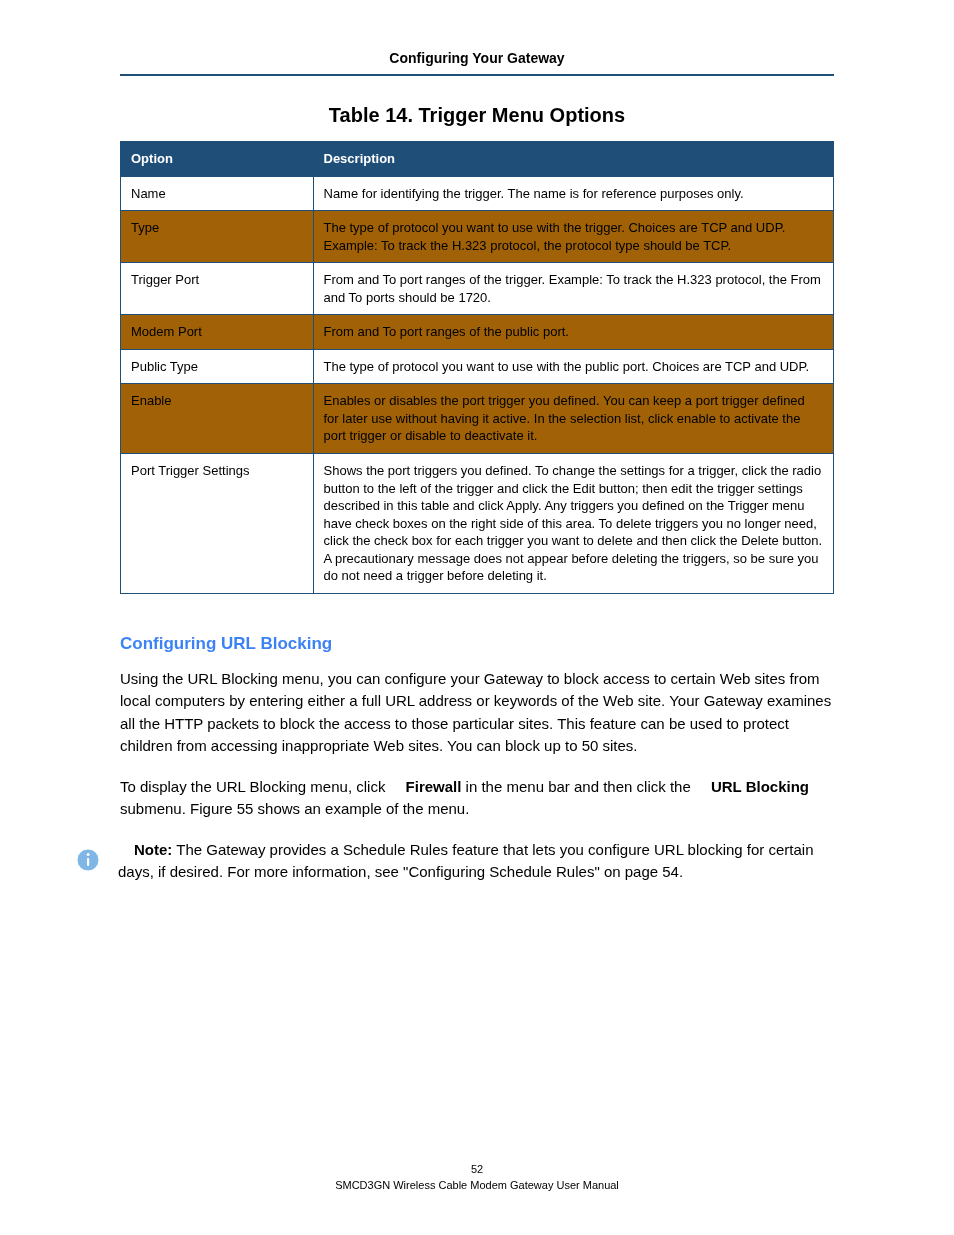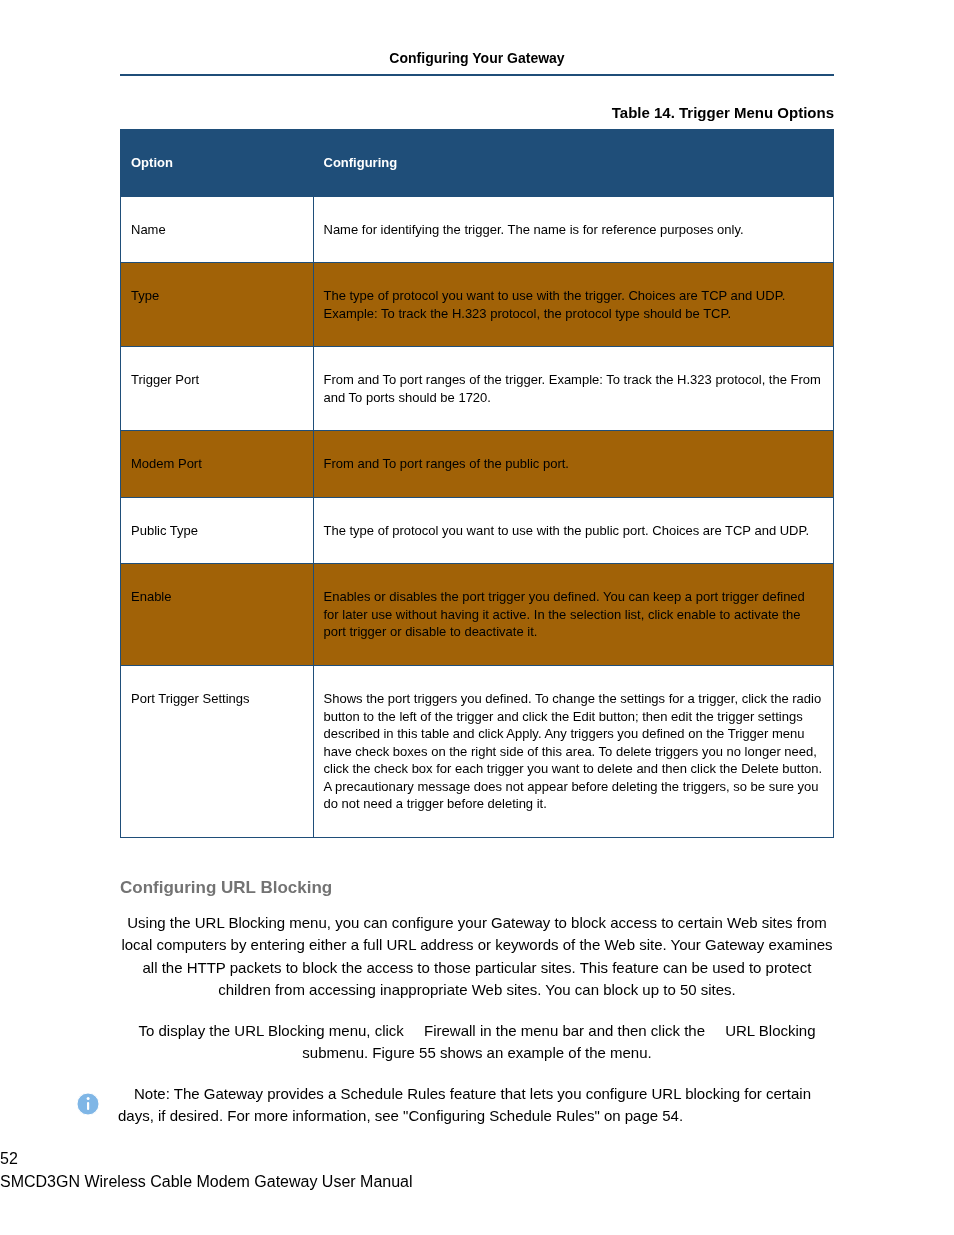--- a/index.html
+++ b/index.html
@@ -1,48 +1,48 @@
 <!DOCTYPE html>
 <html><head>
 <meta charset="utf-8">
 <style>
   * { box-sizing: border-box; margin: 0; padding: 0; }
   html, body { width: 954px; height: 1235px; background: #fff; font-family: Arial, Helvetica, sans-serif; color: #000; }
   .page { width: 954px; height: 1235px; position: relative; padding: 50px 120px 0 120px; }
   .running-header { text-align: center; font-weight: bold; font-size: 14px; margin-bottom: 8px; }
   .header-rule { border: none; border-top: 2px solid #1f4e79; margin-bottom: 28px; }
-  .table-caption { text-align: right; font-weight: bold; font-size: 15px; margin-bottom: 8px; }
+  .table-caption { text-align: center; font-weight: bold; font-size: 20px; margin-bottom: 14px; }
   table.options { width: 100%; border-collapse: collapse; margin-bottom: 40px; }
-  table.options th, table.options td { border: 1px solid #1f4e79; padding: 24px 10px; font-size: 13px; text-align: left; vertical-align: top; line-height: 1.35; }
+  table.options th, table.options td { border: 1px solid #1f4e79; padding: 8px 10px; font-size: 13px; text-align: left; vertical-align: top; line-height: 1.35; }
   table.options th { background: #1f4e79; color: #fff; font-weight: bold; }
   table.options th.col-option { width: 27%; }
   table.options tr.alt td { background: #a16207; }
-  h2.section { color: #737373; font-size: 17px; font-weight: bold; margin-bottom: 14px; }
-  p.body { font-size: 15px; line-height: 1.5; margin-bottom: 18px; text-align: center; }
+  h2.section { color: #3b82f6; font-size: 17px; font-weight: bold; margin-bottom: 14px; }
+  p.body { font-size: 15px; line-height: 1.5; margin-bottom: 18px; }
   .note-row { display: flex; align-items: center; gap: 18px; margin-top: 4px; }
   .note-icon { flex: 0 0 auto; margin-top: 2px; margin-left: -44px; }
   .note-text { font-size: 15px; line-height: 1.5; }
-  .footer { position: absolute; bottom: 42px; left: 0; right: 0; font-size: 16px; line-height: 1.4; }
-  .bold { font-weight: normal; padding-left: 16px; }
+  .footer { position: absolute; bottom: 42px; left: 0; right: 0; text-align: center; font-size: 11px; line-height: 1.4; }
+  .bold { font-weight: bold; padding-left: 16px; }
 </style>
 </head>
 <body>
 
 <div class="page">
 
   <div class="running-header">Configuring Your Gateway</div>
   <hr class="header-rule">
 
   <div class="table-caption">Table 14. Trigger Menu Options</div>
 
   <table class="options">
     <thead>
       <tr>
         <th class="col-option">Option</th>
-        <th>Configuring</th>
+        <th>Description</th>
       </tr>
     </thead>
     <tbody>
       <tr>
         <td>Name</td>
         <td>Name for identifying the trigger. The name is for reference purposes only.</td>
       </tr>
       <tr class="alt">
         <td>Type</td>
         <td>The type of protocol you want to use with the trigger. Choices are TCP and UDP. Example: To track the H.323 protocol, the protocol type should be TCP.</td>

